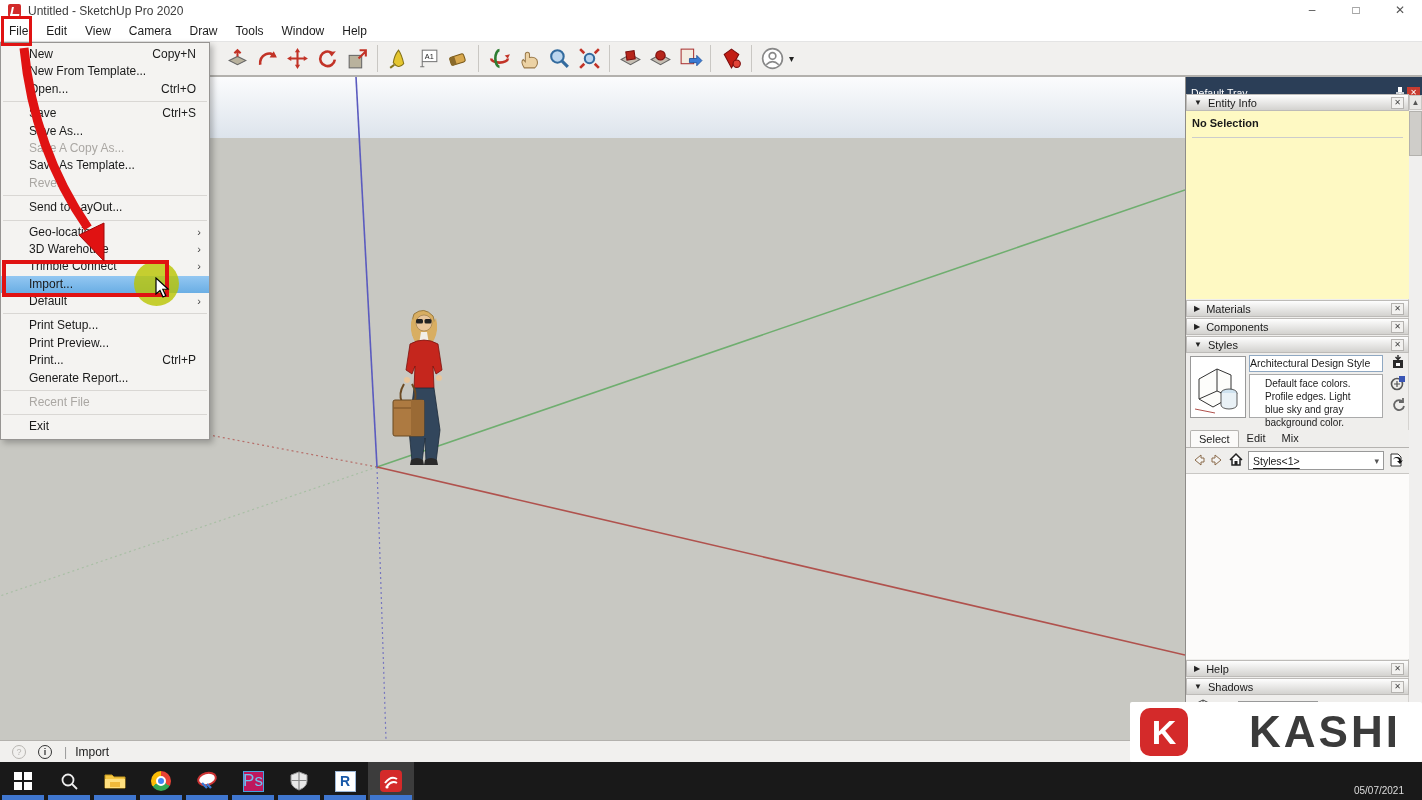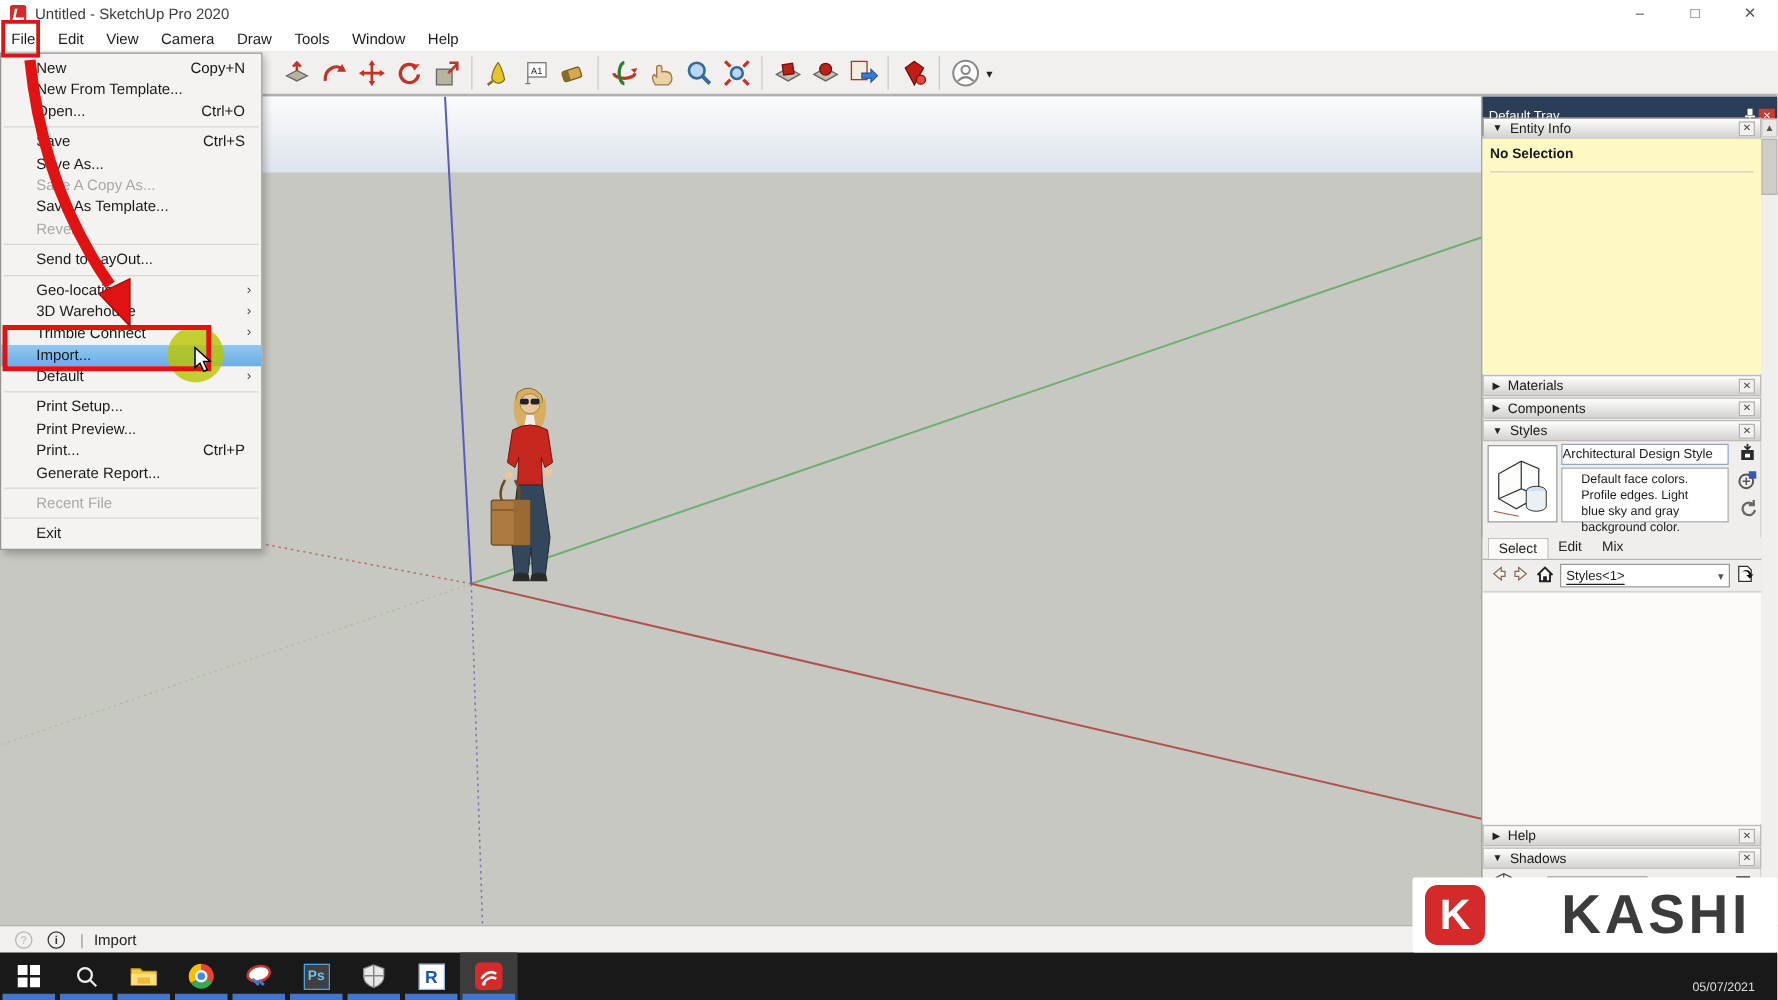--- a/index.html
+++ b/index.html
@@ -459,21 +459,21 @@
       <div class="tb-underline"></div>
     </div>
     <div class="tb-slot">
       <svg width="22" height="20" viewBox="0 0 22 20">
           <ellipse cx="11" cy="8" rx="9" ry="6" fill="#fff" stroke="#c33" stroke-width="2" transform="rotate(-15 11 8)"></ellipse>
           <path d="M6,12 l5,5 M11,13 l4,4" stroke="#3a7bd5" stroke-width="2.4"></path>
         </svg>
       <div class="tb-underline"></div>
     </div>
     <div class="tb-slot">
-      <span style="width:21px;height:21px;background:#404040;border:1px solid #4aa3e0;color:#6fc1ee;font-size:11px;font-weight:bold;display:flex;align-items:center;justify-content:center;">Ps</span>
+      <span style="width:21px;height:21px;background:#be185d;border:1px solid #4aa3e0;color:#6fc1ee;font-size:17px;font-weight:normal;display:flex;align-items:center;justify-content:center;">Ps</span>
       <div class="tb-underline"></div>
     </div>
     <div class="tb-slot">
       <svg width="18" height="20" viewBox="0 0 18 20">
           <path d="M9,1 L17,4 V10 Q17,16 9,19 Q1,16 1,10 V4z" fill="#e8e8e8" stroke="#999"></path>
           <path d="M9,1 V19 M1.5,9.5 h15" stroke="#888" stroke-width="1.2"></path>
         </svg>
       <div class="tb-underline"></div>
     </div>
     <div class="tb-slot">

